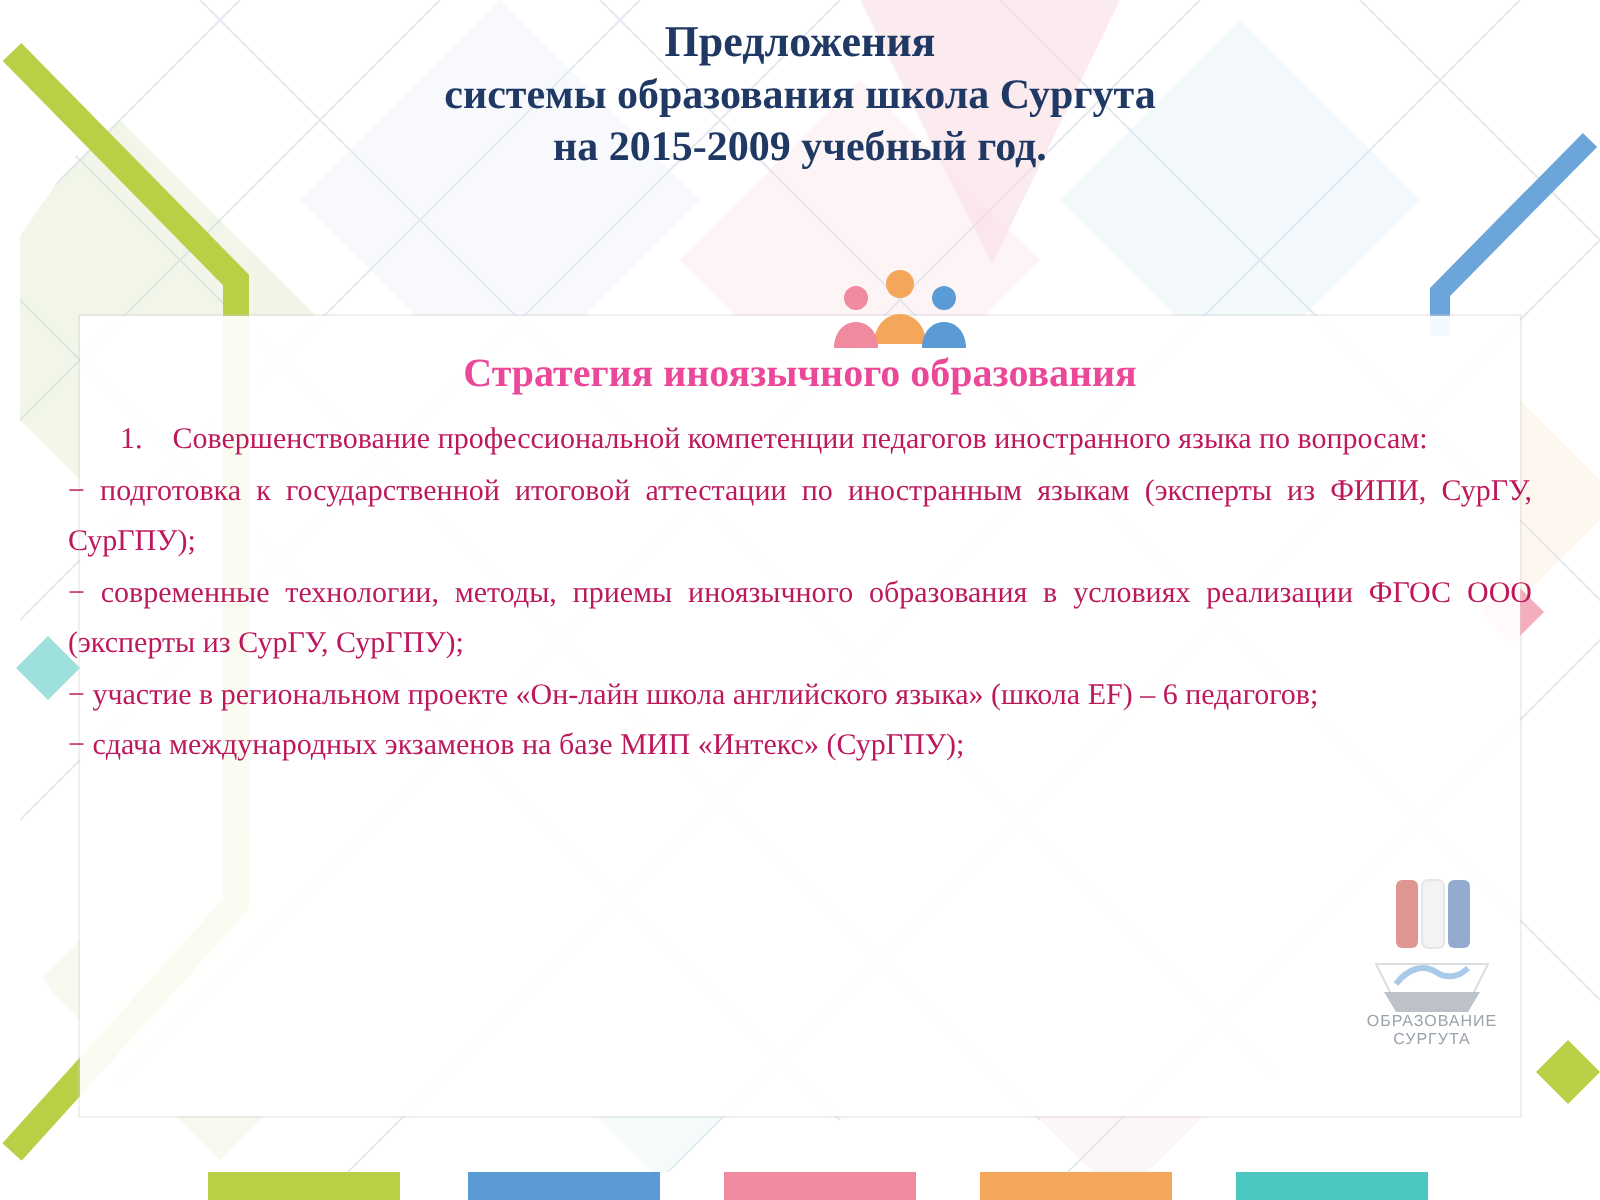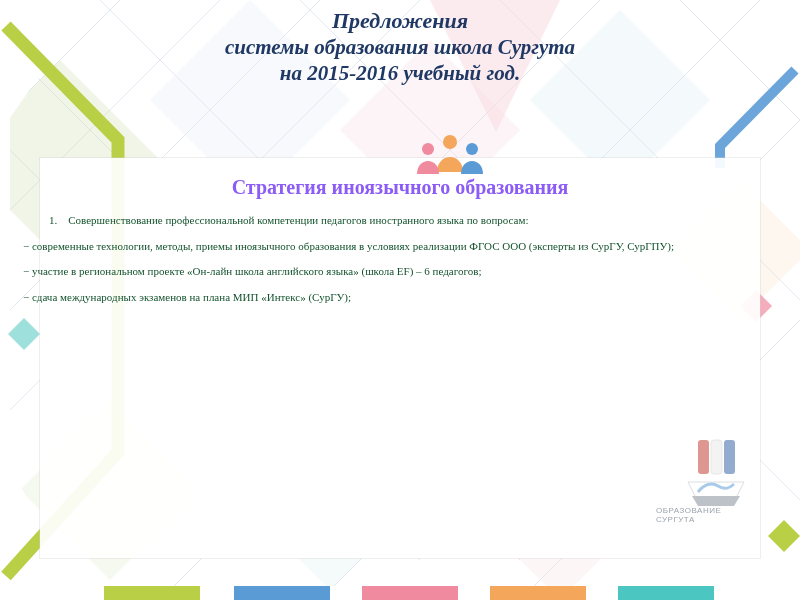--- a/index.html
+++ b/index.html
@@ -51,49 +51,48 @@
 
   
   .title-block {
     position: absolute;
     left: 40px;
     top: 8px;
     width: 720px;
     text-align: center;
     color: #1f3864;
     font-weight: bold;
-    font-style: italic;
     font-size: 21px;
     line-height: 26px;
     z-index: 6;
   }
   .title-line1 { font-size: 22px; }
 
   
   .section-heading {
     position: absolute;
     left: 60px;
     top: 176px;
     width: 680px;
     text-align: center;
-    color: #8b5cf6;
+    color: #ec4899;
     font-weight: bold;
     font-size: 20px;
     z-index: 6;
   }
 
   
   .body-text {
     position: absolute;
-    left: 23px;
+    left: 34px;
     top: 208px;
     width: 732px;
     z-index: 6;
-    color: #14532d;
-    font-size: 11px;
+    color: #be185d;
+    font-size: 15px;
     line-height: 25.5px;
   }
   .para {
     margin: 0;
     text-align: justify;
     text-justify: inter-word;
   }
   .para.first {
     text-indent: 26px;
   }
@@ -114,20 +113,21 @@
     width: 96px;
     height: 96px;
     z-index: 7;
     opacity: 0.95;
   }
   .logo-edu-text {
     position: absolute;
     right: 24px;
     bottom: 76px;
     width: 120px;
+    text-align: center;
     font-family: "Liberation Sans", sans-serif;
     font-size: 8px;
     letter-spacing: 0.5px;
     color: #9aa3ad;
     z-index: 8;
     line-height: 9px;
   }
 </style>
 </head>
 <body>
@@ -194,30 +194,31 @@
     <path d="M29 40c0-9 6-15 13-15s13 6 13 15z" fill="#f4a65b"></path>
     <circle cx="20" cy="17" r="6" fill="#ef8a9f"></circle>
     <path d="M9 42c0-8 5-13 11-13s11 5 11 13z" fill="#ef8a9f"></path>
     <circle cx="64" cy="17" r="6" fill="#5b9bd5"></circle>
     <path d="M53 42c0-8 5-13 11-13s11 5 11 13z" fill="#5b9bd5"></path>
   </svg>
 
   <div class="title-block">
     <div class="title-line1">Предложения</div>
     <div>системы образования школа Сургута</div>
-    <div>на 2015-2016 учебный год.</div>
+    <div>на 2015-2009 учебный год.</div>
   </div>
 
   <div class="section-heading">Стратегия иноязычного образования</div>
 
   <div class="body-text">
     <p class="para first">1. Совершенствование профессиональной компетенции педагогов иностранного языка по вопросам:</p>
+    <p class="para">− подготовка к государственной итоговой аттестации по иностранным языкам (эксперты из ФИПИ, СурГУ, СурГПУ);</p>
     <p class="para">− современные технологии, методы, приемы иноязычного образования в условиях реализации ФГОС ООО (эксперты из  СурГУ, СурГПУ);</p>
     <p class="para">− участие в региональном проекте «Он-лайн школа английского языка» (школа EF) – 6 педагогов;</p>
-    <p class="para">− сдача международных экзаменов на плана МИП «Интекс» (СурГУ);</p>
+    <p class="para">− сдача международных экзаменов на базе МИП «Интекс» (СурГПУ);</p>
   </div>
 
   <svg class="logo-edu" viewBox="0 0 96 96">
     <g opacity="0.55">
       <rect x="30" y="10" width="11" height="34" rx="3" fill="#c0392b"></rect>
       <rect x="43" y="10" width="11" height="34" rx="3" fill="#e8e8e8" stroke="#cfcfcf"></rect>
       <rect x="56" y="10" width="11" height="34" rx="3" fill="#2f5fa3"></rect>
       <path d="M20 52h56l-8 16H28z" fill="#ffffff" stroke="#b9bfc6"></path>
       <path d="M24 66h48l-6 10H30z" fill="#7e8a95"></path>
       <path d="M30 62c6-8 14-10 20-6 6 4 12 2 16-2" fill="none" stroke="#5b9bd5" stroke-width="3"></path>

